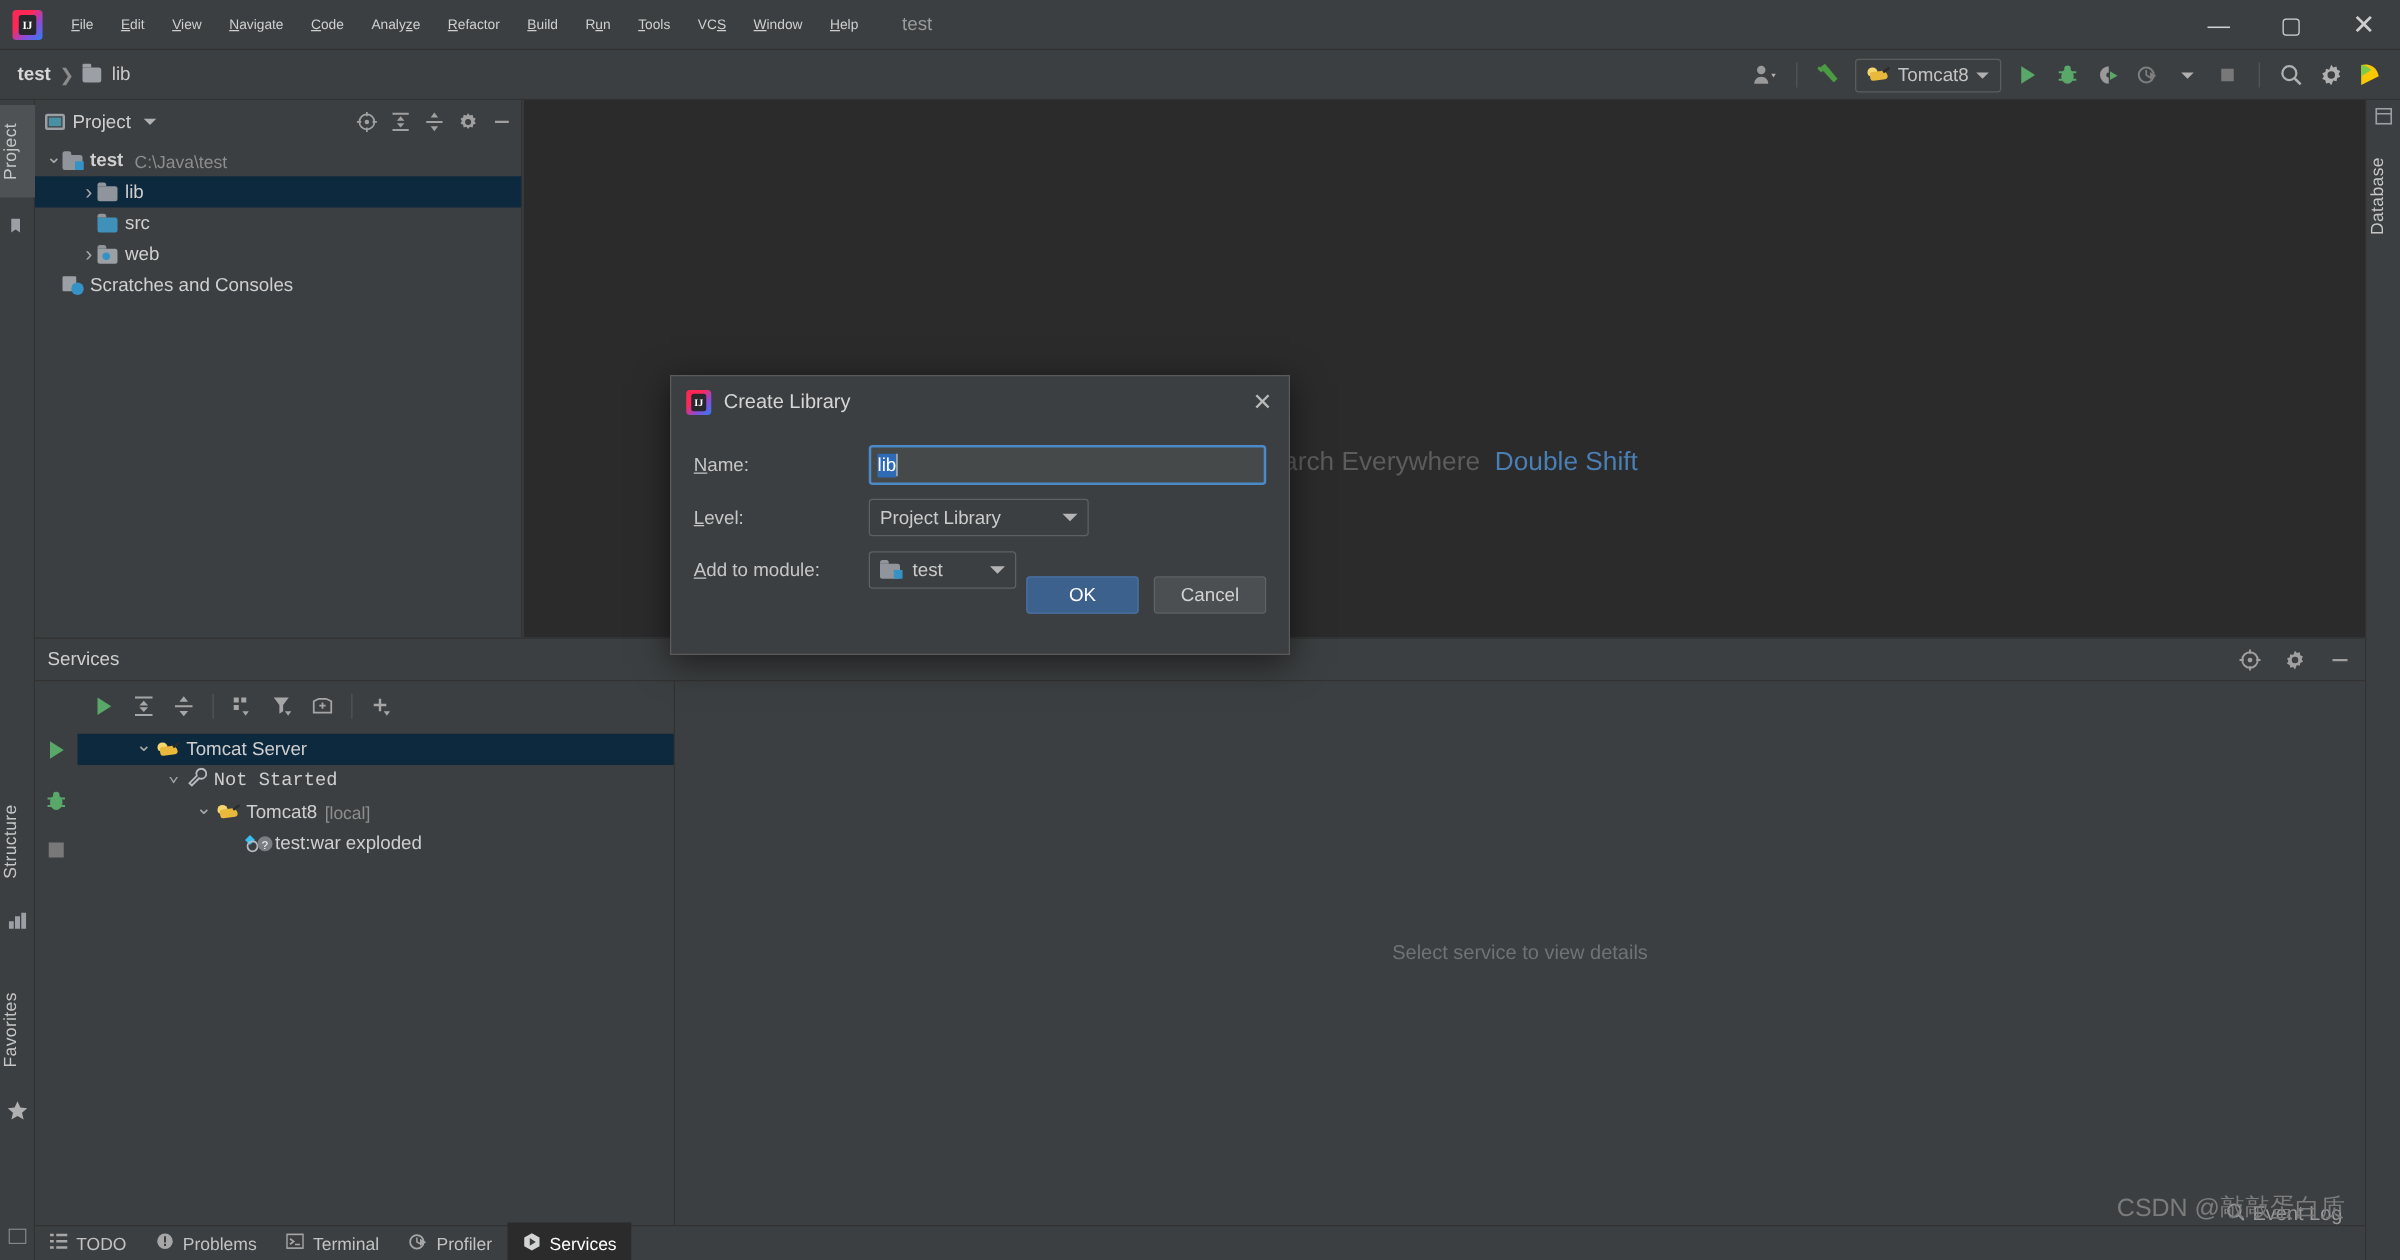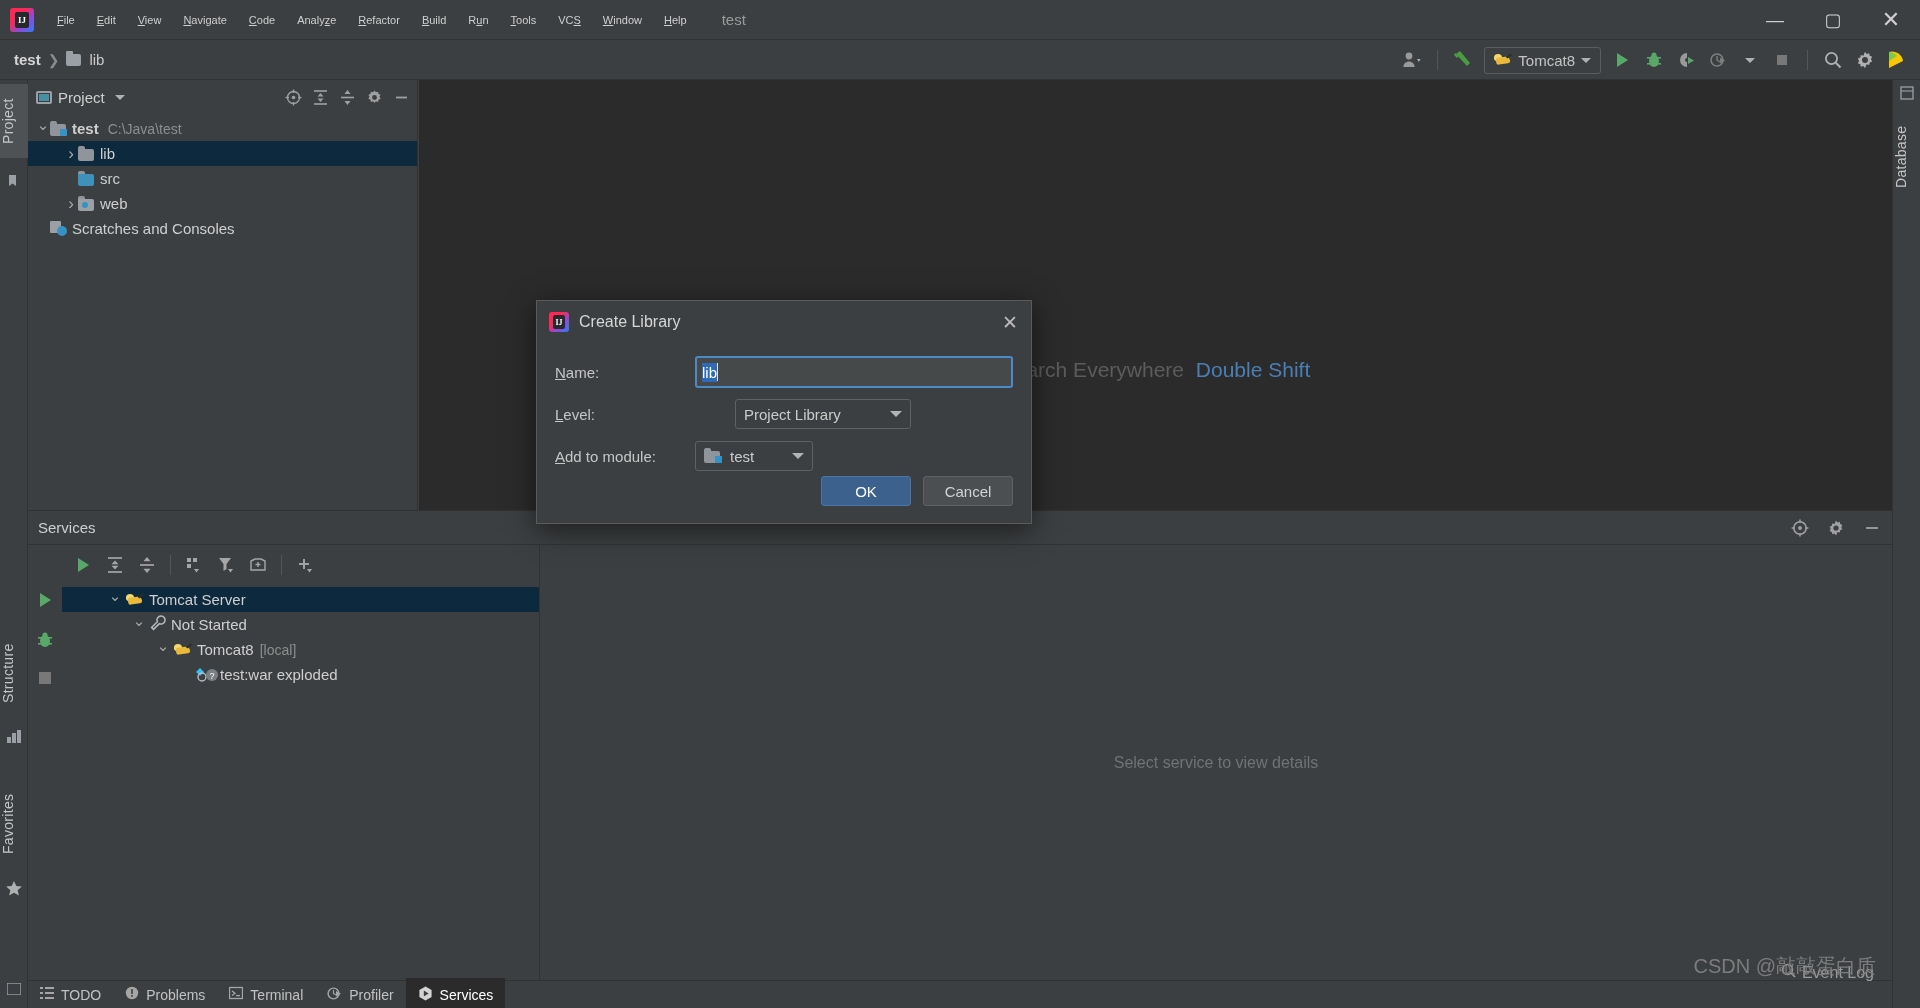--- a/index.html
+++ b/index.html
@@ -268,21 +268,21 @@
     margin-left: 0px; vertical-align: middle;
   }
   .combo {
     height: 30px; border: 1px solid #5e6264; border-radius: 3px;
     background: #3c3f41; display: flex; align-items: center;
     padding: 0 8px; gap: 8px; position: relative;
   }
   .combo .cv { font-size: 15px; color: #cbcbcb; flex: 1; }
   .combo .cc { width:0;height:0;border-left:6px solid transparent;border-right:6px solid transparent;border-top:6px solid #b4b4b4; }
   .dlg-buttons {
-    position: absolute; right: 18px; bottom: 17px; display:flex; gap: 12px;
+    position: absolute; right: 18px; bottom: 32px; display:flex; gap: 12px;
   }
   .btn {
     min-width: 90px; height: 30px; border-radius: 3px;
     font-size: 15px; display:flex; align-items:center; justify-content:center;
     cursor: default;
   }
   .btn.primary { background: #3c618d; color: #ffffff; border: 1px solid #4a75a8; }
   .btn.secondary { background: #4b4f51; color: #d2d2d2; border: 1px solid #5e6264; }
 </style>
 </head>
@@ -641,21 +641,21 @@
           <div class="tree">
             <div class="trow sel2" style="padding-left:46px;">
               <span class="arrow down"></span>
               <span class="cat" style="margin-left:4px;">
                   <span class="head"></span>
                   <span class="body"></span>
                   <span class="tail"></span>
                 </span>
               <span class="tlabel">Tomcat Server</span>
             </div>
-            <div class="trow" style="padding-left:70px;">
+            <div class="trow" style="padding-left:70px;font-family:Liberation Mono, monospace;">
               <span class="arrow down"></span>
               <span style="margin-left:4px;">
                 <svg width="16" height="16" viewBox="0 0 16 16">
                     <path d="M11 1a4 4 0 00-3.6 5.7L1.6 12.5l1.9 1.9 5.8-5.8A4 4 0 1011 1z" fill="none" stroke="#b6bcc2" stroke-width="1.5"></path>
                   </svg>
               </span>
               <span class="tlabel">Not Started</span>
             </div>
             <div class="trow" style="padding-left:94px;">
               <span class="arrow down"></span>
@@ -751,21 +751,21 @@
     <div class="dlg-body">
       <div class="frow">
         <span class="flab"><u>N</u>ame:</span>
         <span class="name-input">
           <span class="name-val">lib</span>
             <span class="caretbar"></span>
         </span>
       </div>
       <div class="frow">
         <span class="flab"><u>L</u>evel:</span>
-        <span class="combo" style="width:176px;margin-left:40px;">
+        <span class="combo" style="width:176px;">
           <span class="cv">Project Library</span>
           <span class="cc"></span>
         </span>
       </div>
       <div class="frow">
         <span class="flab"><u>A</u>dd to module:</span>
         <span class="combo" style="width:118px;">
           <span class="ficon module" style="width:18px;">
               <span class="f"></span>
               <span class="badge"></span>

